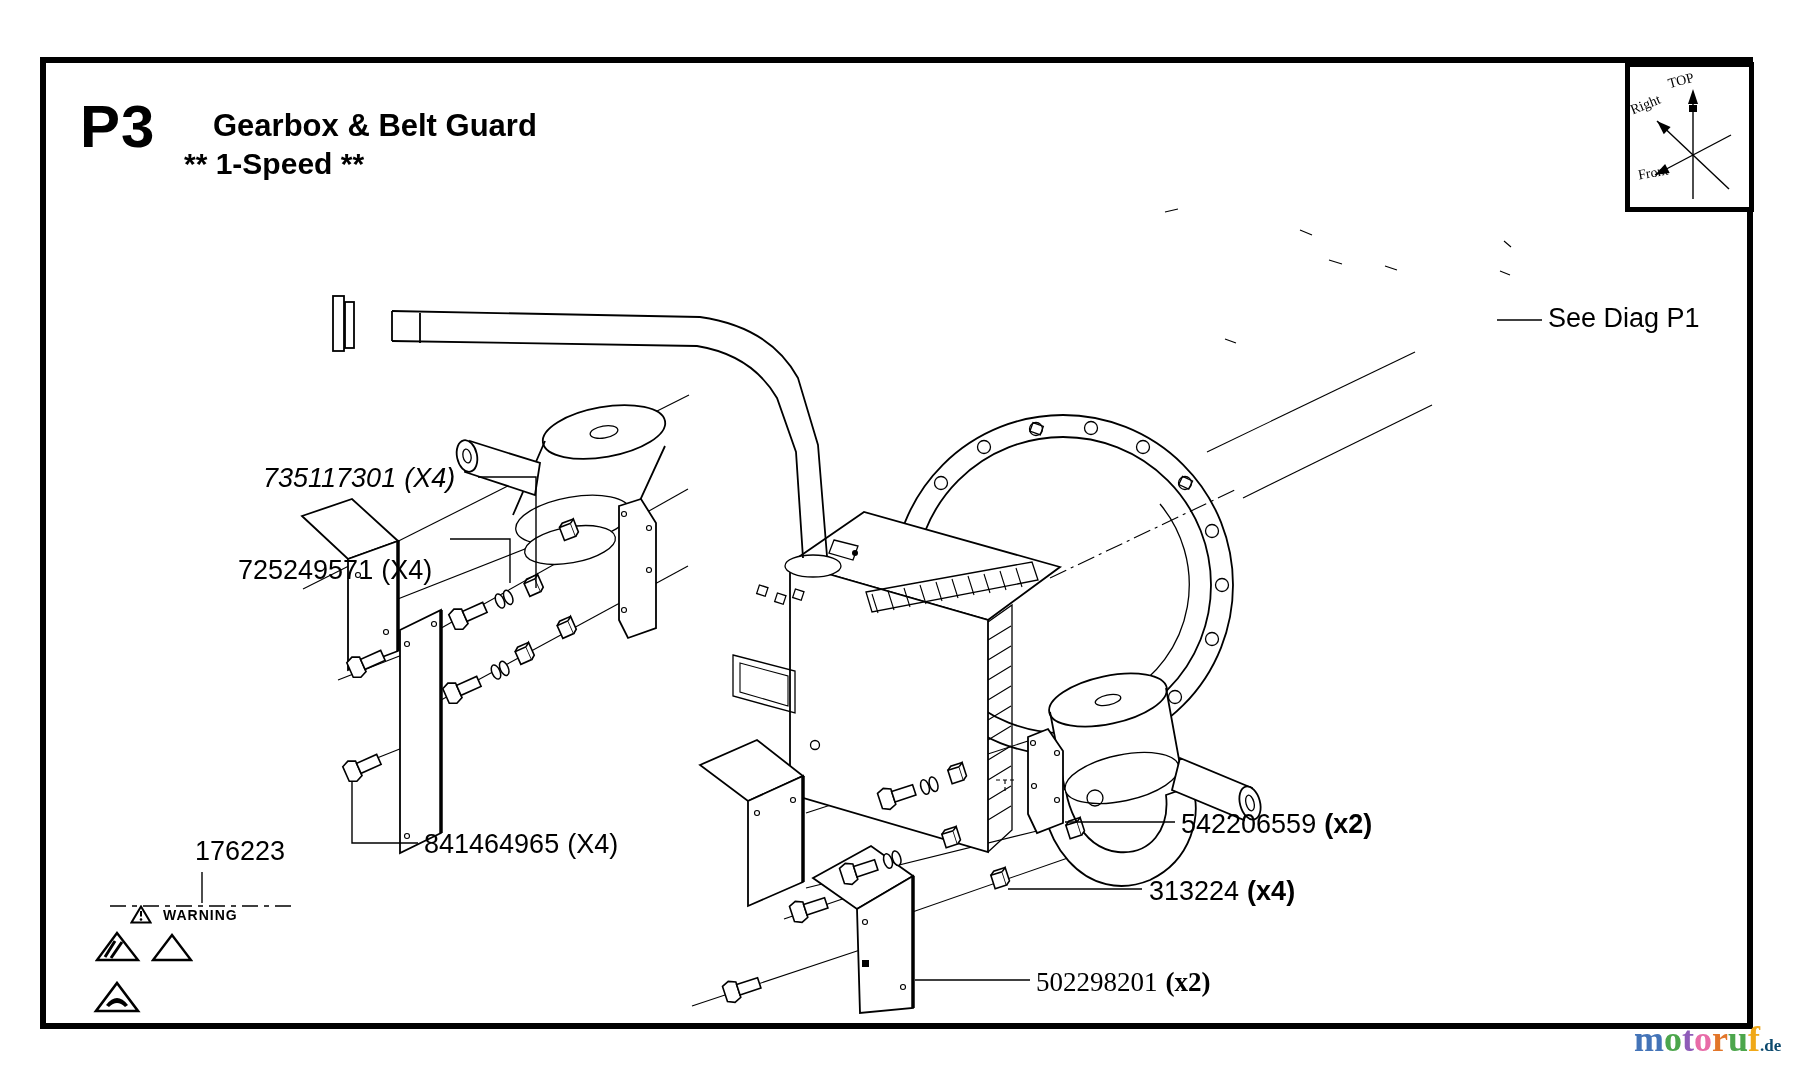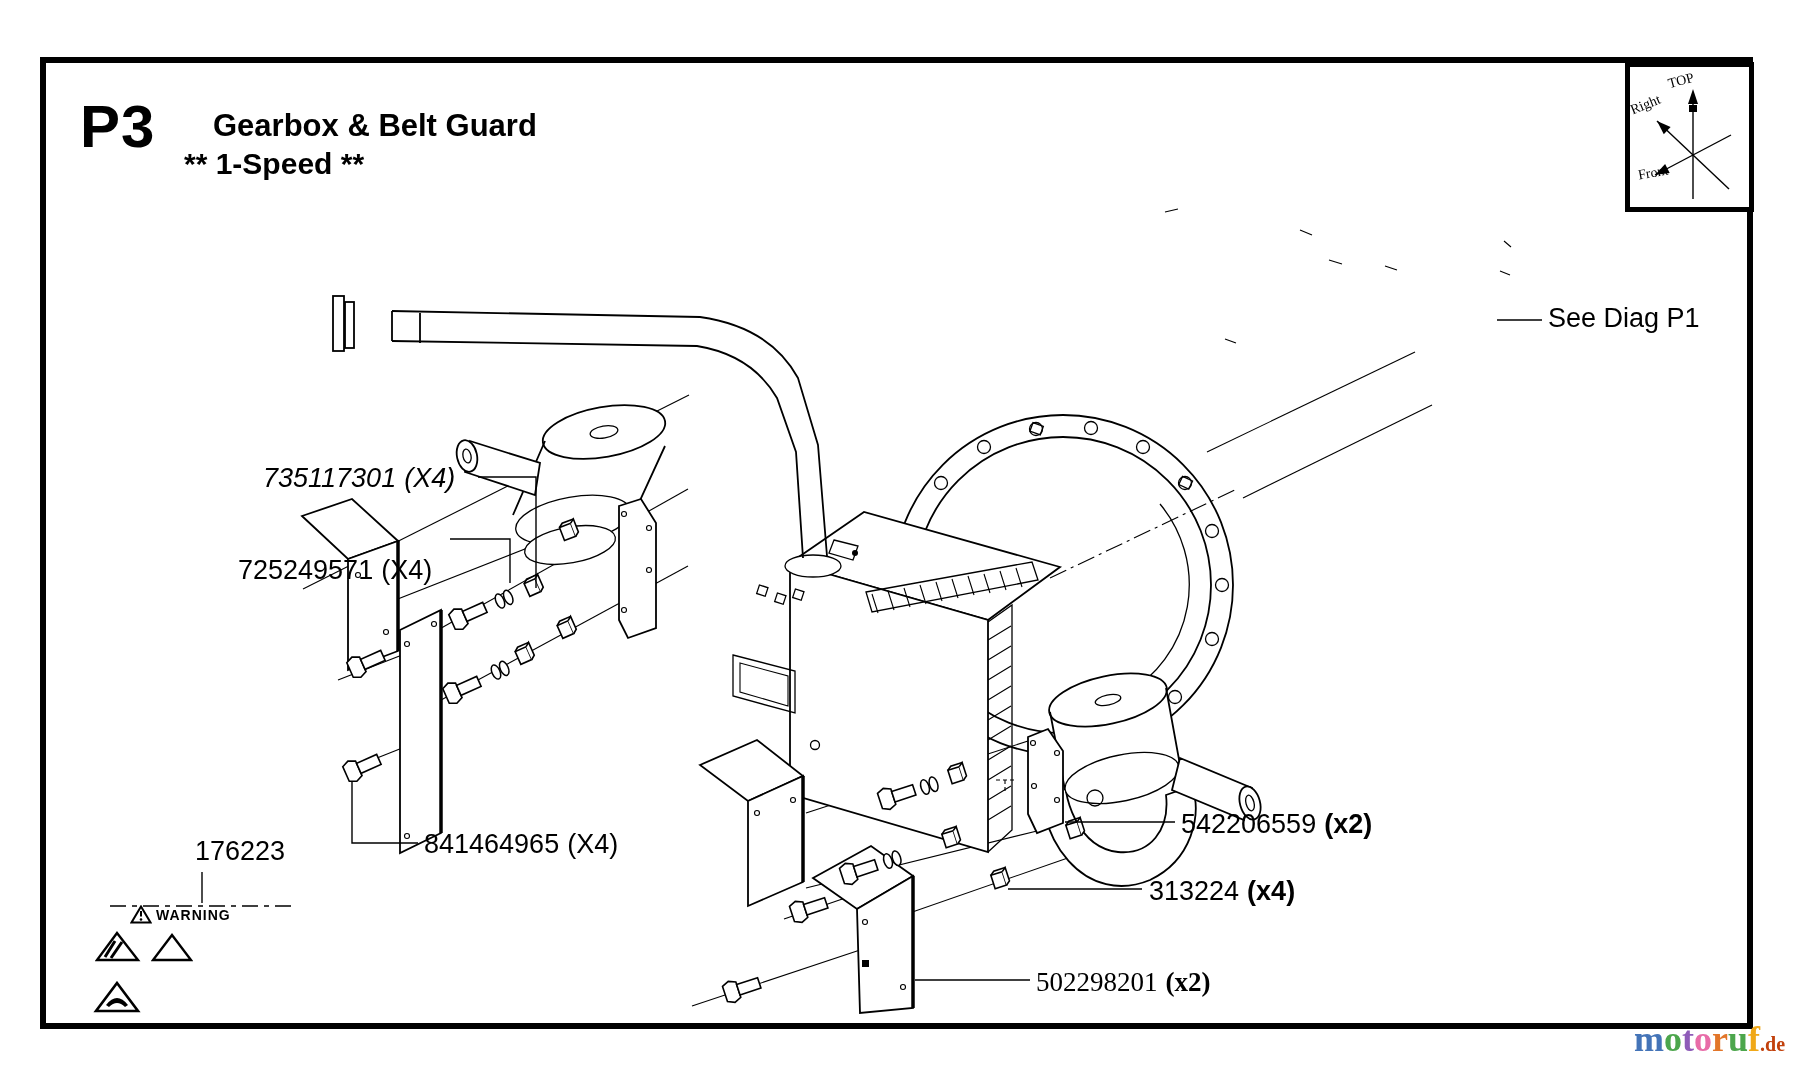--- a/index.html
+++ b/index.html
@@ -15,28 +15,28 @@
   
   .title-code{position:absolute;left:80px;top:92px;font-size:60px;font-weight:bold;letter-spacing:1px;}
   .title-name{position:absolute;left:185px;top:108px;font-size:31px;font-weight:bold;margin-left:28px;}
   .title-variant{position:absolute;left:184px;top:147px;font-size:30px;font-weight:bold;}
   
   .plabel{position:absolute;font-size:27px;white-space:nowrap;}
   .plabel .qty{margin-left:8px;}
   .plabel .q-bold{font-weight:bold;}
   .see-diag{position:absolute;left:1548px;top:303px;font-size:27px;font-weight:normal;white-space:nowrap;}
   
-  .decal-warning-row{position:absolute;left:130px;top:905px;display:flex;align-items:center;gap:4px;}
+  .decal-warning-row{position:absolute;left:130px;top:905px;display:flex;align-items:center;gap:11px;}
   .decal-warning-text{font-size:14px;font-weight:bold;letter-spacing:1px;}
   .decal-tris{position:absolute;left:95px;top:931px;display:flex;gap:10px;align-items:flex-end;}
   .decal-tri-low{position:absolute;left:93px;top:981px;}
   
   .watermark{position:absolute;left:1634px;top:1018px;font-family:"Liberation Serif", serif;
              font-size:36px;font-weight:bold;white-space:nowrap;}
-  .watermark .suffix{font-size:20px;color:#c2410c;font-weight:bold;}
+  .watermark .suffix{font-size:17px;color:#0c4a6e;font-weight:bold;}
   svg{display:block;}
   .art{position:absolute;left:0;top:0;}
   .ln{stroke:#000;fill:none;}
   .w18{stroke-width:1.8;} .w13{stroke-width:1.3;} .w11{stroke-width:1.1;}
   .w35{stroke-width:3.5;} .w14{stroke-width:1.4;}
   .wf{fill:#fff;stroke:#000;}
 </style>
 </head>
 <body>
 

